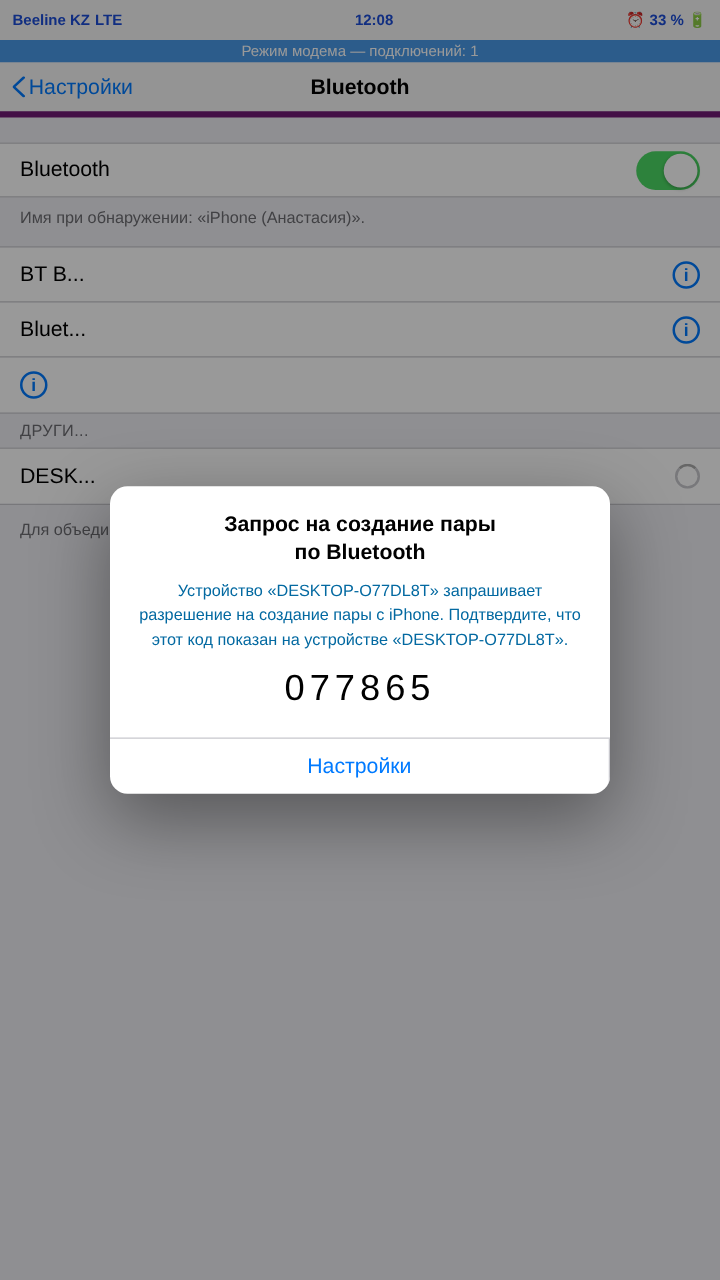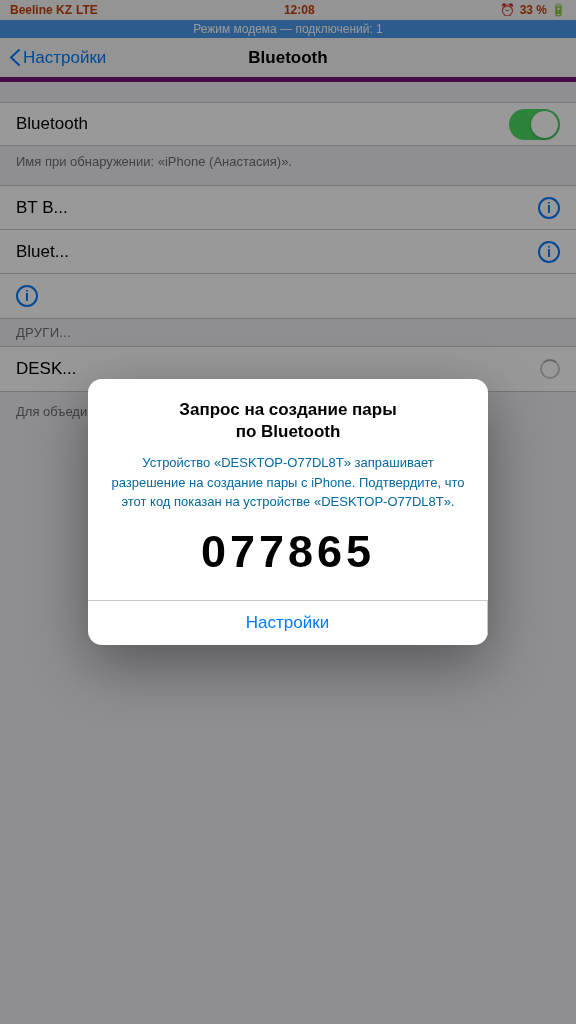--- a/index.html
+++ b/index.html
@@ -8,28 +8,28 @@
       width: 576px;
       min-height: 1024px;
       font-family: -apple-system, 'SF Pro Display', 'Helvetica Neue', Arial, sans-serif;
       background: #efeff4;
       position: relative;
     }
 
     
     .status-bar {
       background: #f7f7f7;
-      height: 20px;
+      height: 32px;
       display: flex;
       align-items: center;
       justify-content: space-between;
       padding: 0 10px;
       font-size: 12px;
       font-weight: 600;
-      color: #c2410c;
+      color: #1d4ed8;
     }
     .status-left { display: flex; align-items: center; gap: 4px; }
     .status-right { display: flex; align-items: center; gap: 4px; }
 
     
     .hotspot-bar {
       background: #4a9ae8;
       height: 18px;
       display: flex;
       align-items: center;
@@ -195,22 +195,22 @@
       margin-bottom: 10px;
       line-height: 1.3;
     }
     .alert-message {
       font-size: 13px;
       color: #0369a1;
       line-height: 1.5;
       margin-bottom: 14px;
     }
     .alert-code {
-      font-size: 45px;
-      font-weight: 700;
+      font-size: 29px;
+      font-weight: 400;
       color: #000;
       letter-spacing: 4px;
       margin-bottom: 10px;
     }
     .alert-divider-h {
       height: 1px;
       background: #c8c8cd;
     }
     .alert-buttons {
       display: flex;

